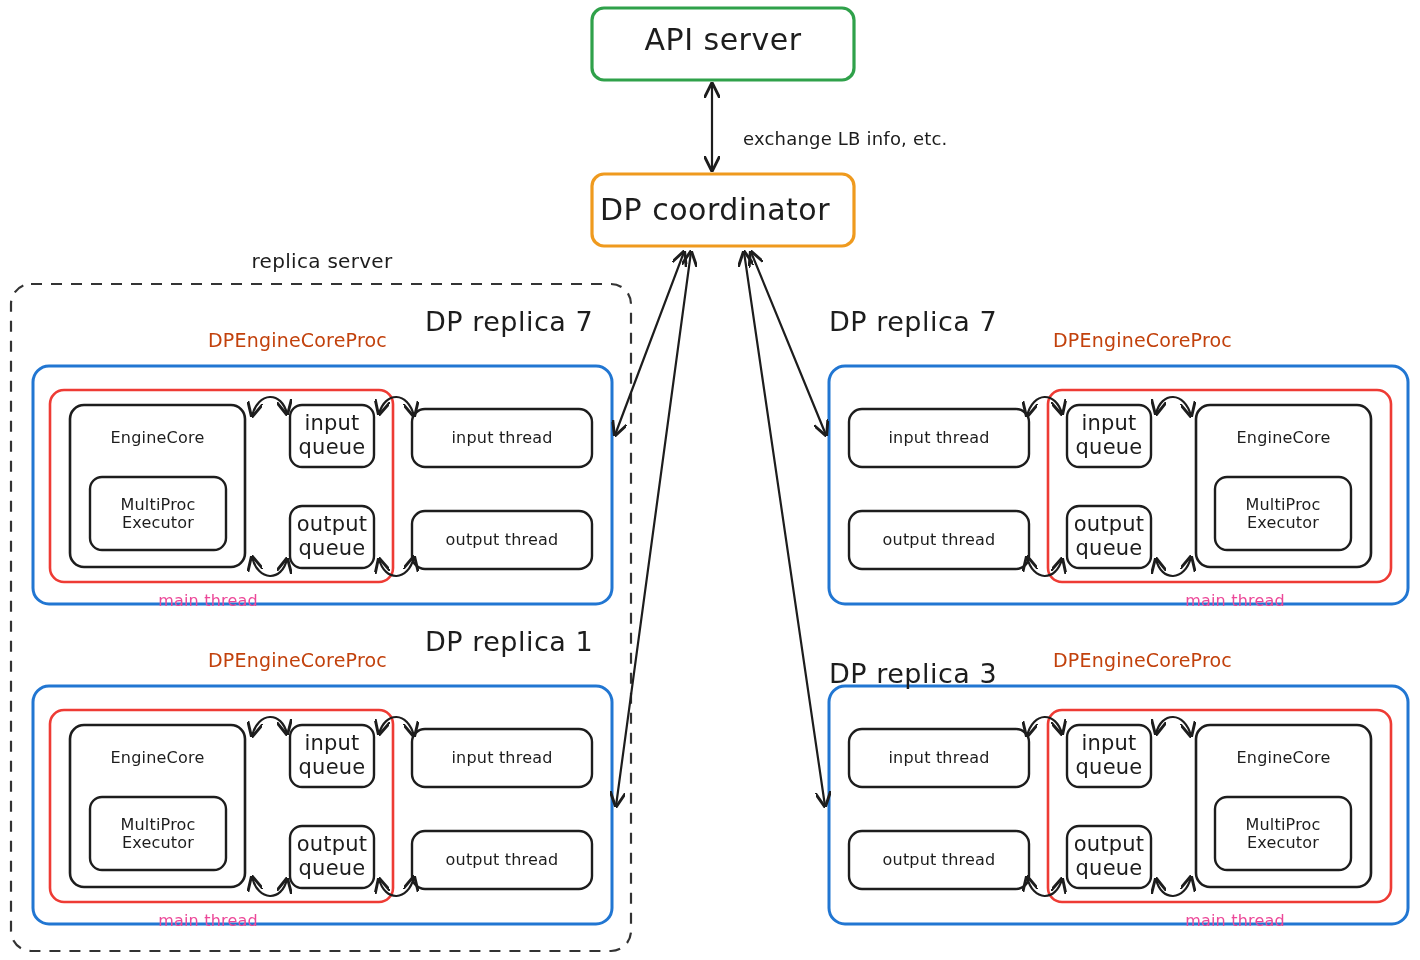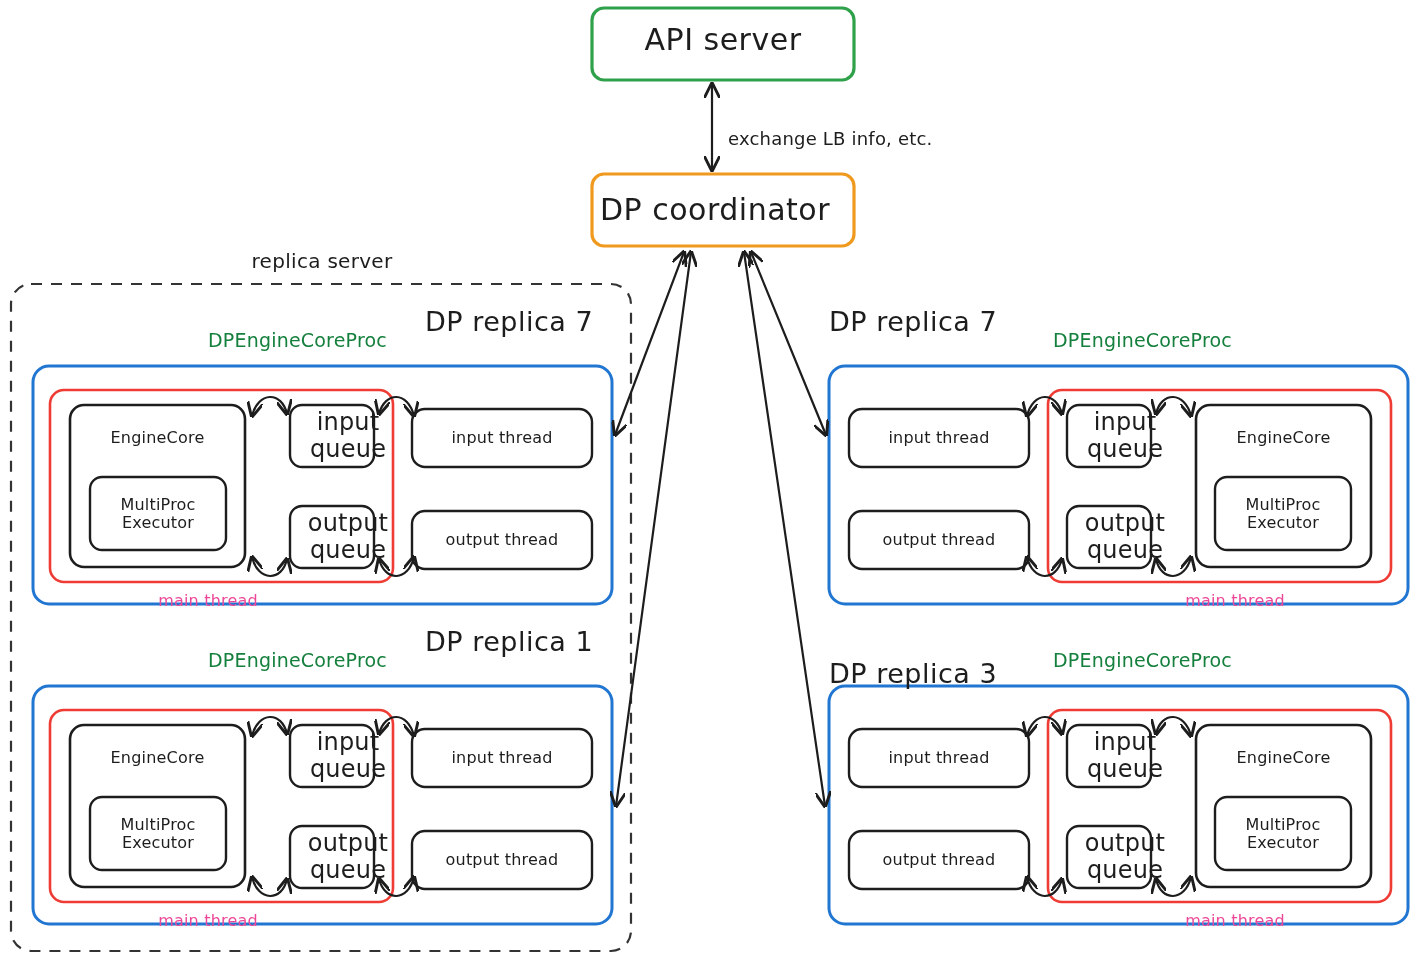--- a/index.html
+++ b/index.html
@@ -32,25 +32,25 @@
     position: absolute;
     color: #1d1d1d;
     white-space: pre;
     line-height: 1.12;
     text-align: center;
     font-family: "DejaVu Sans", sans-serif;
   }
   .t-title      { font-size: 30px; letter-spacing: .5px; }
   .t-replica    { font-size: 27px; letter-spacing: .5px; }
   .t-headless   { font-size: 20px; letter-spacing: .3px; }
-  .t-proc       { font-size: 19px; color: #15803d; letter-spacing: .2px; }
+  .t-proc       { font-size: 19px; color: #c2410c; letter-spacing: .2px; }
   .t-mainthread { font-size: 16px; color: #ec4899; letter-spacing: .2px; }
   .t-box        { font-size: 16px; letter-spacing: .2px; }
-  .t-queue      { font-size: 24px; letter-spacing: .2px; margin-left: 16px; }
-  .t-edge       { font-size: 18px; letter-spacing: .2px; }
+  .t-queue      { font-size: 21px; letter-spacing: .2px; }
+  .t-edge       { font-size: 18px; letter-spacing: .2px; margin-left: 15px; }
 
   .ctr {
     display: flex;
     align-items: center;
     justify-content: center;
     text-align: center;
   }
 </style>
 </head>
 <body>

